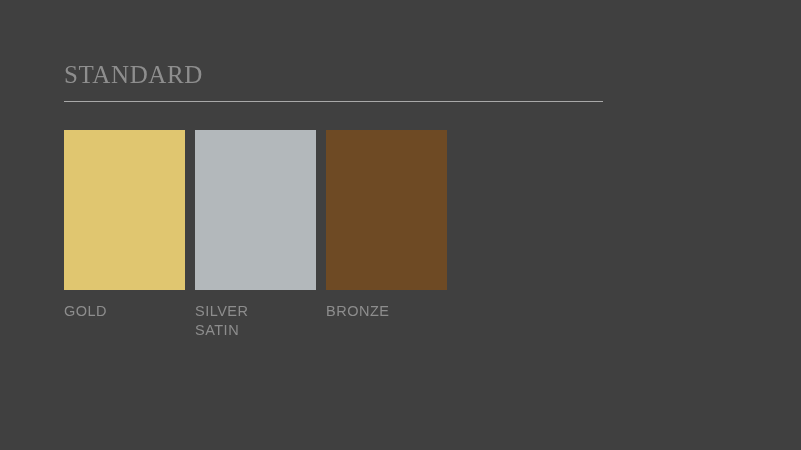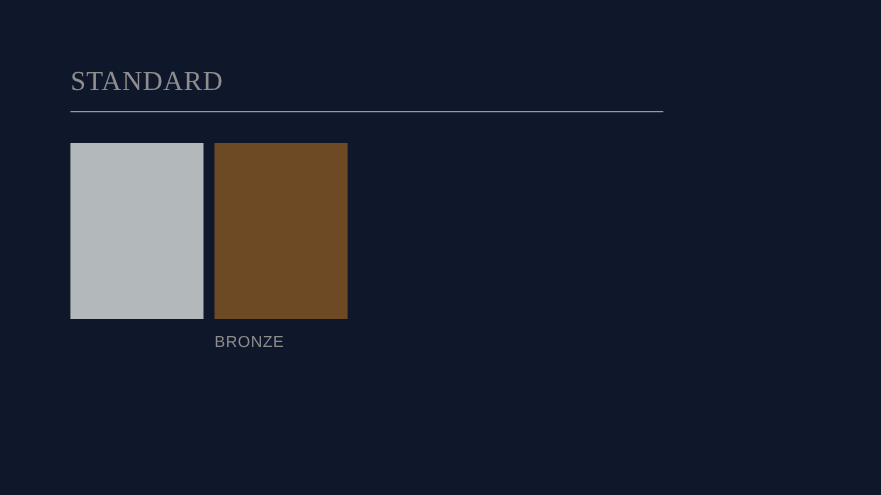--- a/index.html
+++ b/index.html
@@ -71,34 +71,40 @@
     letter-spacing: 0.5px;
     color: #8d8d8d;
     text-transform: uppercase;
     white-space: pre-line;
     text-align: left;
   }
 </style>
 </head>
 <body>
 
-<div class="page" style="background-color: #0f172a;">
+<div class="page" style="background-color: #404040;">
 
   <div class="section">
 
     <h2 class="section-title" style="color: rgb(142, 142, 142);">STANDARD</h2>
 
     <div class="title-rule" style="background-color: rgb(169, 169, 169);"></div>
 
     <div class="swatch-row">
 
+      <div class="swatch-item">
+        <div class="swatch-chip" style="background-color: rgb(224, 198, 112);"></div>
+        <div class="swatch-label" style="color: rgb(141, 141, 141);">GOLD</div>
+      </div>
 
 
       <div class="swatch-item">
         <div class="swatch-chip" style="background-color: rgb(179, 184, 187);"></div>
+        <div class="swatch-label" style="color: rgb(141, 141, 141);">SILVER
+SATIN</div>
       </div>
 
       <div class="swatch-item">
         <div class="swatch-chip" style="background-color: rgb(110, 74, 36);"></div>
         <div class="swatch-label" style="color: rgb(141, 141, 141);">BRONZE</div>
       </div>
 
     </div>
   </div>
 </div>

